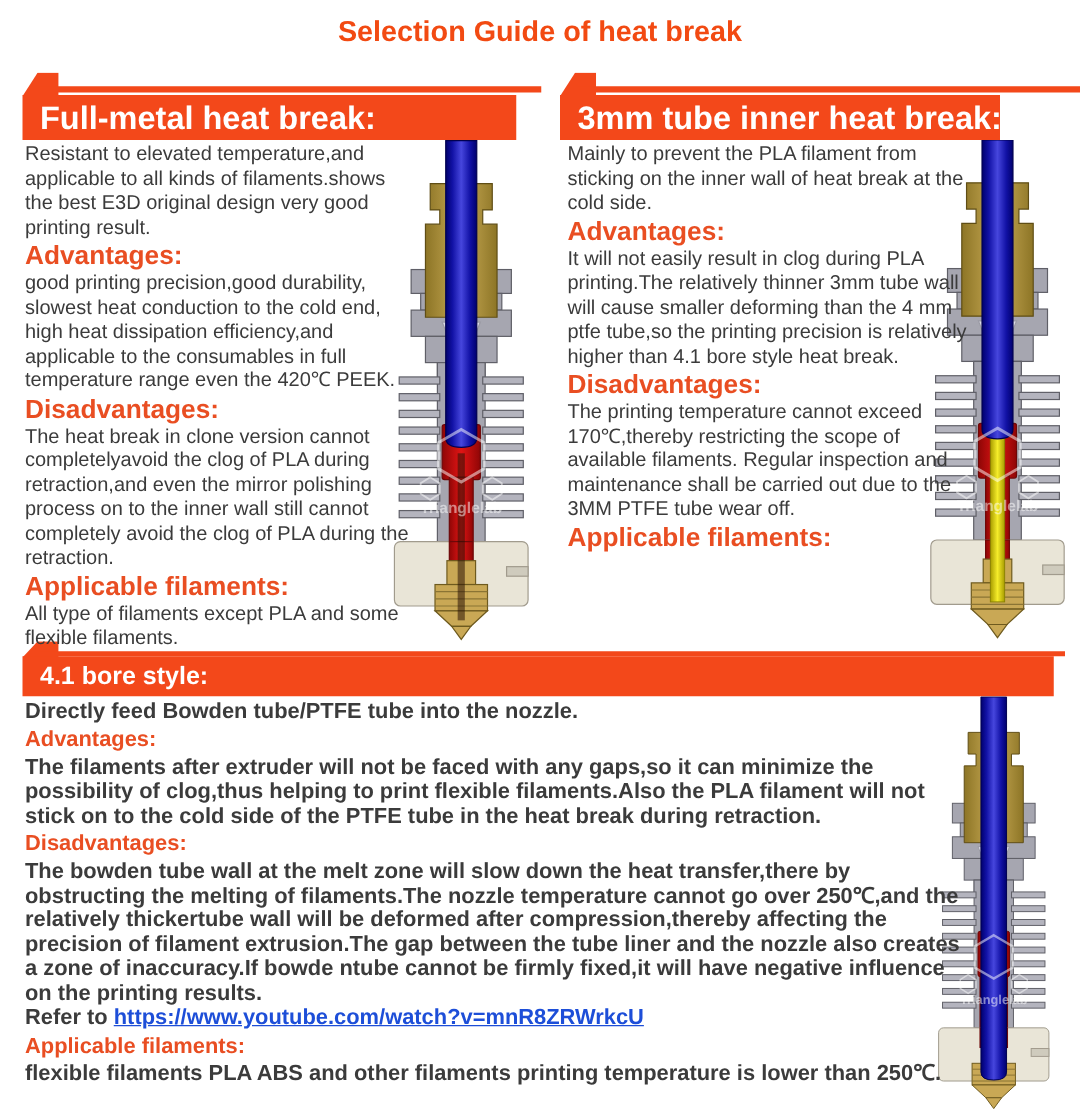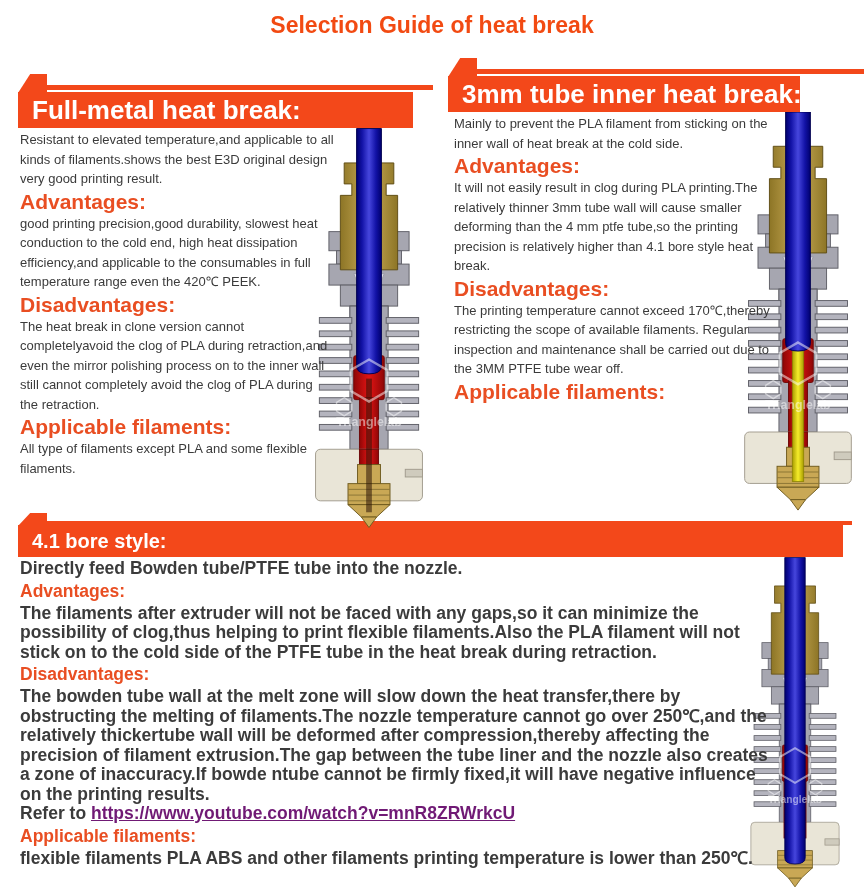--- a/index.html
+++ b/index.html
@@ -2,49 +2,49 @@
 <html><head>
 <meta charset="utf-8">
 <style>
   html,body{margin:0;padding:0;background:#fff;}
   #root{position:relative;width:864px;height:892px;background:#fff;overflow:hidden;
         font-family:"Liberation Sans",sans-serif;}
   .page-title{position:absolute;top:12px;left:0;width:100%;text-align:center;
         font-size:23px;font-weight:bold;color:#F24A12;letter-spacing:0px;}
   
   .panel{position:absolute;}
-  .panel-left{left:14px;top:74px;width:419px;height:455px;}
+  .panel-left{left:14px;top:58px;width:419px;height:455px;}
   .panel-right{left:448px;top:58px;width:416px;height:455px;}
   .panel-bottom{left:14px;top:513px;width:850px;height:379px;}
   
   .ribbon{position:relative;height:54px;}
   .ribbon .fold{position:absolute;top:0;width:29px;height:19px;background:#F3481A;
         clip-path:polygon(0 100%,42% 0,100% 0,100% 100%);}
   .ribbon .strip{position:absolute;top:11px;height:5px;background:#F3481A;}
   .ribbon .bar{position:absolute;top:18px;height:36px;background:#F3481A;color:#fff;
         font-size:26px;font-weight:bold;line-height:36px;padding-left:14px;box-sizing:border-box;
         white-space:nowrap;}
   .panel-left .fold{left:4px;}  .panel-left .strip{left:18px;right:0;}
   .panel-left .bar{left:4px;width:395px;}
   .panel-right .fold{left:0px;} .panel-right .strip{left:14px;right:0;}
   .panel-right .bar{left:0px;width:352px;}
   .ribbon.small{height:44px;}
   .ribbon.small .fold{left:4px;height:13px;}
   .ribbon.small .strip{top:8px;height:4px;left:18px;right:12px;}
   .ribbon.small .bar{top:12px;height:32px;line-height:32px;font-size:20px;left:4px;width:825px;}
   
   .pbody{position:relative;padding:2px 0 0 6px;}
-  .pbody p{margin:0;font-size:13px;line-height:19.5px;color:#3B3B3B;position:relative;z-index:2;}
+  .pbody p{margin:0;font-size:16px;line-height:19.5px;color:#3B3B3B;position:relative;z-index:2;}
   .pbody .hlabel{margin:0;font-size:21px;line-height:25px;font-weight:bold;color:#E94E22;
         position:relative;z-index:2;}
   .panel-left  .pbody p{width:314px;}
   .panel-right .pbody p{width:324px;}
   .panel-bottom .pbody p{width:748px;}
   .panel-bottom .pbody p, .panel-bottom .pbody .hlabel{font-size:17.5px;font-weight:bold;}
-  a.link{color:#701a75;text-decoration:underline;}
+  a.link{color:#1d4ed8;text-decoration:underline;}
   
   .hotend{position:absolute;z-index:1;}
   .hotend svg{display:block;}
   .hotend-1{left:292px;top:54px;width:126px;height:402px;}
   .hotend-2{left:287px;top:54px;width:126px;height:400px;}
   .hotend-3{left:729px;top:44px;width:104px;height:332px;}
 </style>
 </head>
 <body>
 

